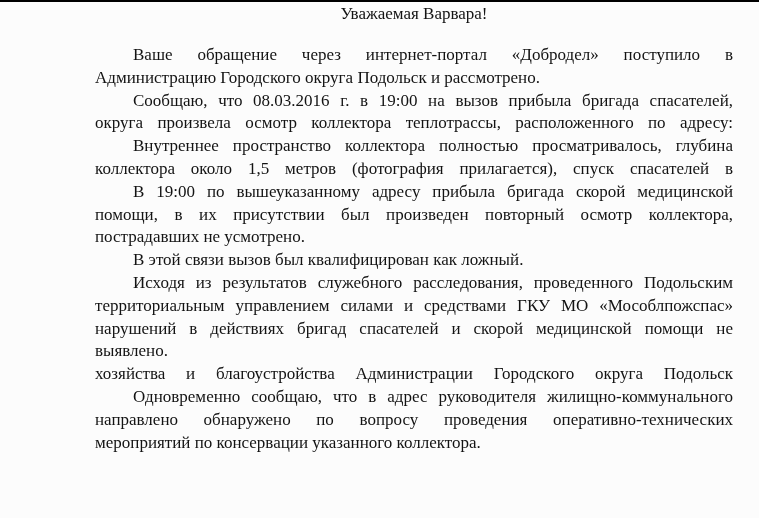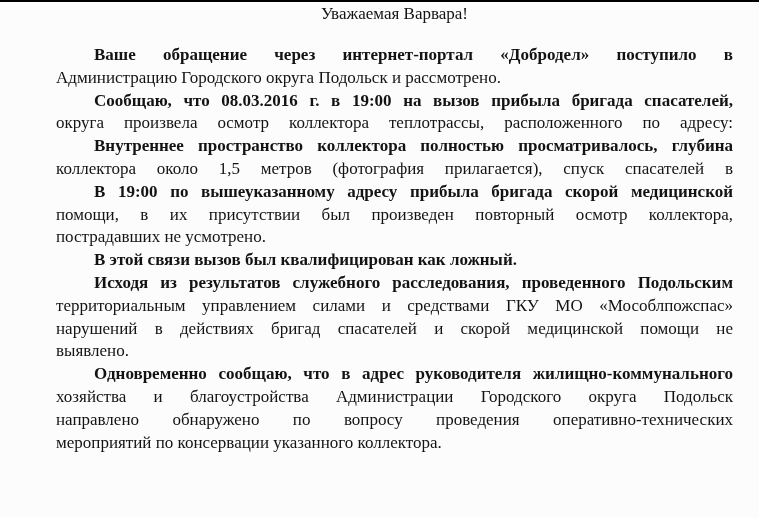--- a/index.html
+++ b/index.html
@@ -13,21 +13,21 @@
     overflow: hidden;
     font-family: "Liberation Serif", "DejaVu Serif", serif;
     color: #131313;
   }
   .top-border {
     width: 759px;
     height: 2px;
     background: #000000;
   }
   .page {
-    padding-left: 56px;
+    padding-left: 95px;
     padding-right: 26px; 
     padding-top: 0;
   }
   .salutation {
     font-size: 17px;
     height: 23px;
     line-height: 23px;
     text-align: center;
     white-space: nowrap;
   }
@@ -41,21 +41,20 @@
   .text-line {
     font-size: 17px;
     height: 22.8px;
     line-height: 22.8px;
     text-align: justify;
     text-align-last: justify;
     white-space: nowrap;
   }
   .text-line.first {
     padding-left: 38px; 
-    font-weight: bold;
   }
   .text-line.last {
     text-align-last: left;
     white-space: normal;
   }
 </style>
 </head>
 <body>
 
 <div class="top-border"></div>
@@ -86,19 +85,19 @@
       <div class="paragraph">
         <div class="text-line first last">В этой связи вызов был квалифицирован как ложный.</div>
       </div>
       <div class="paragraph">
         <div class="text-line first">Исходя из результатов служебного расследования, проведенного Подольским</div>
         <div class="text-line">территориальным управлением силами и средствами ГКУ МО «Мособлпожспас»</div>
         <div class="text-line">нарушений в действиях бригад спасателей и скорой медицинской помощи не</div>
         <div class="text-line last">выявлено.</div>
       </div>
       <div class="paragraph">
+        <div class="text-line">хозяйства и благоустройства Администрации Городского округа Подольск</div>
         <div class="text-line first">Одновременно сообщаю, что в адрес руководителя жилищно-коммунального</div>
-        <div class="text-line">хозяйства и благоустройства Администрации Городского округа Подольск</div>
         <div class="text-line">направлено обнаружено по вопросу проведения оперативно-технических</div>
         <div class="text-line last">мероприятий по консервации указанного коллектора.</div>
       </div>
     </div>
 </div>
 
 </body></html>

